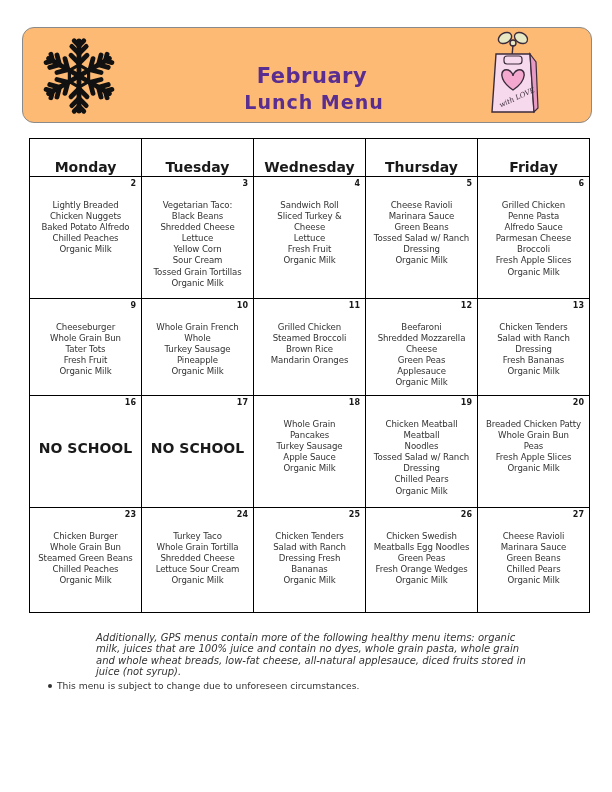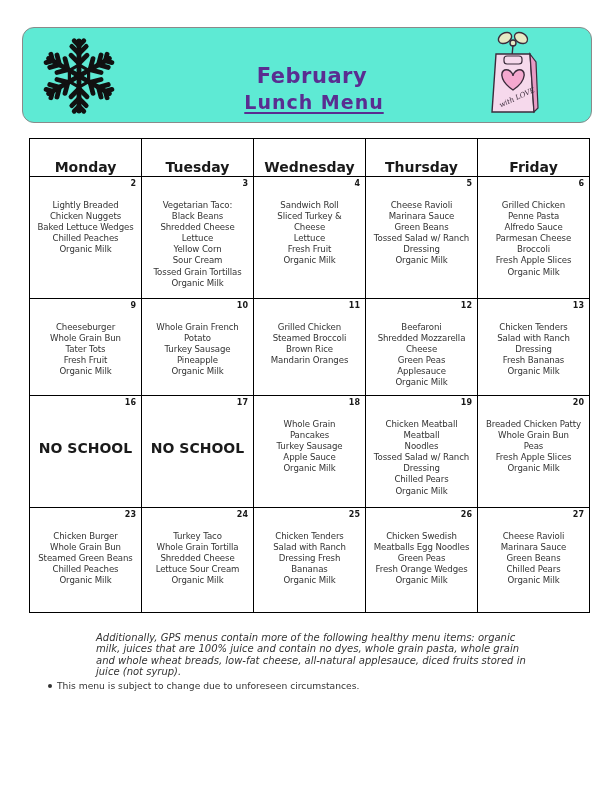--- a/index.html
+++ b/index.html
@@ -14,21 +14,21 @@
       overflow: hidden;
       font-family: "DejaVu Sans", sans-serif;
       color: #2a2a2a;
     }
     .banner {
       position: absolute;
       left: 22px;
       top: 27px;
       width: 570px;
       height: 96px;
-      background: #5eead4;
+      background: #fdba74;
       border: 1.5px solid #8a8a8a;
       border-radius: 12px;
       box-sizing: border-box;
     }
     .snowflake {
       position: absolute;
       left: 16px;
       top: 8px;
       width: 80px;
       height: 80px;
@@ -60,21 +60,20 @@
       top: 63px;
       text-align: center;
       font-family: "DejaVu Sans", sans-serif;
       font-weight: bold;
       font-size: 19px;
       color: #5a2d91;
       letter-spacing: 1px;
       margin-left: 14px;
     }
     .title-sub span {
-      text-decoration: underline;
       text-decoration-thickness: 2px;
       text-underline-offset: 3px;
     }
     .calendar {
       position: absolute;
       left: 29px;
       top: 138px;
       width: 561px;
       border-collapse: collapse;
       table-layout: fixed;
@@ -208,21 +207,21 @@
       <th>Friday</th>
     </tr>
   </thead>
   <tbody id="cal-body">
       <tr class="row1">
         <td>
           <span class="daynum">2</span>
           <div class="items">
             <div>Lightly Breaded</div>
             <div>Chicken Nuggets</div>
-            <div>Baked Lettuce Wedges</div>
+            <div>Baked Potato Alfredo</div>
             <div>Chilled Peaches</div>
             <div>Organic Milk</div>
           </div>
         </td>
         <td>
           <span class="daynum">3</span>
           <div class="items">
             <div>Vegetarian Taco:</div>
             <div>Black Beans</div>
             <div>Shredded Cheese</div>
@@ -276,21 +275,21 @@
             <div>Whole Grain Bun</div>
             <div>Tater Tots</div>
             <div>Fresh Fruit</div>
             <div>Organic Milk</div>
           </div>
         </td>
         <td>
           <span class="daynum">10</span>
           <div class="items">
             <div>Whole Grain French</div>
-            <div>Potato</div>
+            <div>Whole</div>
             <div>Turkey Sausage</div>
             <div>Pineapple</div>
             <div>Organic Milk</div>
           </div>
         </td>
         <td>
           <span class="daynum">11</span>
           <div class="items">
             <div>Grilled Chicken</div>
             <div>Steamed Broccoli</div>

